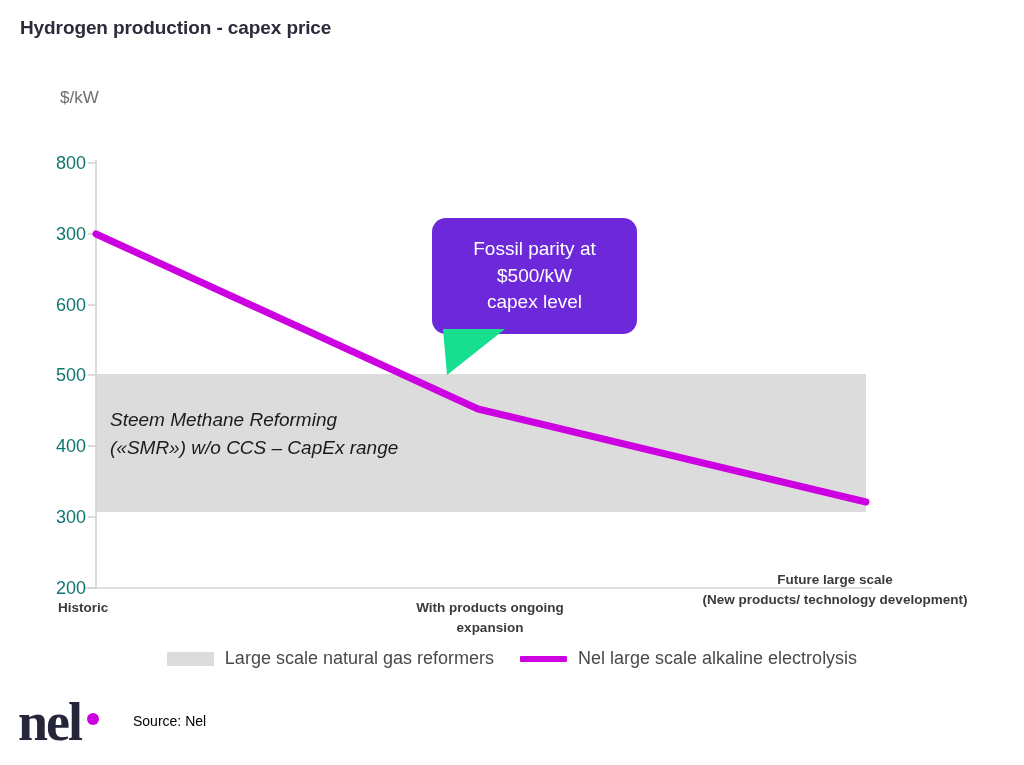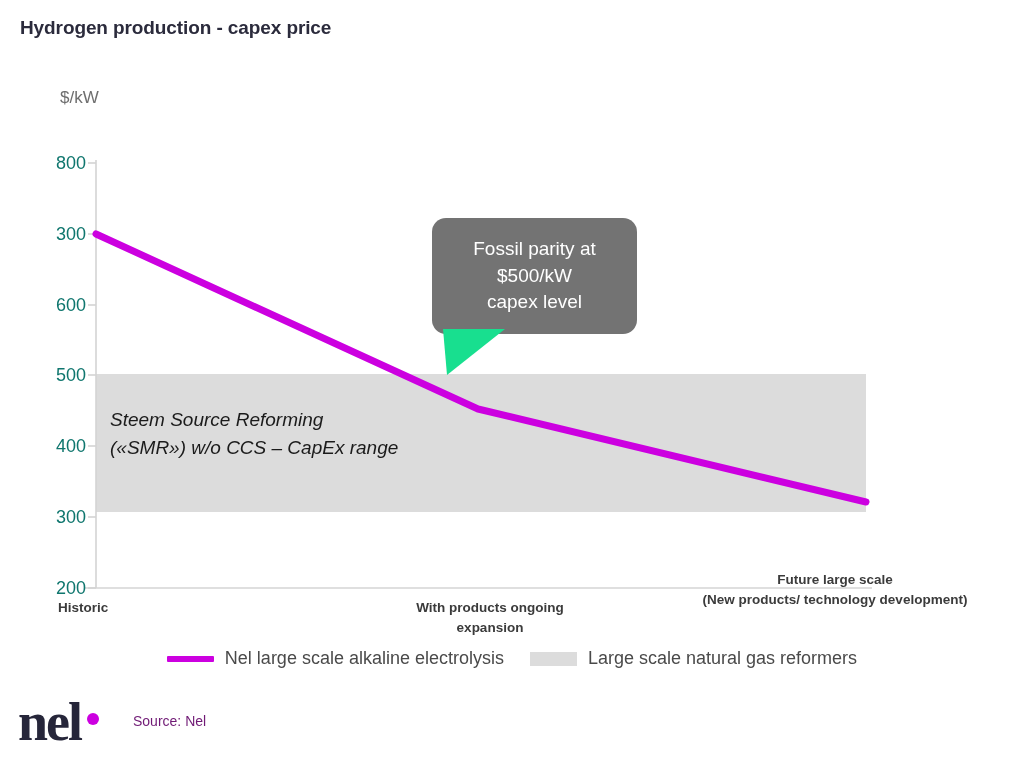--- a/index.html
+++ b/index.html
@@ -75,21 +75,21 @@
     white-space: pre-line;
   }
 
   
   #callout {
     position: absolute;
     left: 432px;
     top: 218px;
     width: 205px;
     height: 116px;
-    background: #737373;
+    background: #6d28d9;
     border-radius: 14px;
     box-sizing: border-box;
     display: flex;
     align-items: center;
     justify-content: center;
   }
   #callout-text {
     color: #ffffff;
     font-size: 19px;
     text-align: center;
@@ -179,21 +179,21 @@
     border-radius: 50%;
     background: #cc00e0;
     margin-left: 6px;
     margin-bottom: 24px;
   }
   #source-note {
     position: absolute;
     left: 133px;
     top: 18px;
     font-size: 14px;
-    color: #701a75;
+    color: #000000;
   }
 </style>
 </head>
 <body>
 
 <div id="chart-title">Hydrogen production - capex price</div>
 
 <div id="y-axis-unit">$/kW</div>
 
 <svg id="plot-area" viewBox="0 0 1024 765" xmlns="http://www.w3.org/2000/svg">
@@ -220,46 +220,46 @@
 <div id="y-tick-labels">
   <div class="y-tick-label" style="top:163px">800</div>
   <div class="y-tick-label" style="top:234px">300</div>
   <div class="y-tick-label" style="top:305px">600</div>
   <div class="y-tick-label" style="top:375px">500</div>
   <div class="y-tick-label" style="top:446px">400</div>
   <div class="y-tick-label" style="top:517px">300</div>
   <div class="y-tick-label" style="top:588px">200</div>
 </div>
 
-<div id="band-label">Steem Source Reforming
+<div id="band-label">Steem Methane Reforming
 («SMR») w/o CCS – CapEx range</div>
 
 <div id="callout">
   <div id="callout-text">Fossil parity at
 $500/kW
 capex level</div>
 </div>
 <svg id="callout-tail" viewBox="0 0 70 46" xmlns="http://www.w3.org/2000/svg">
   <polygon points="0,0 62,0 4,46" fill="#18df8f"></polygon>
 </svg>
 
 <div class="x-tick-label" id="x-label-0">Historic</div>
 <div class="x-tick-label" id="x-label-1">With products ongoing
 expansion</div>
 <div class="x-tick-label" id="x-label-2">Future large scale
 (New products/ technology development)</div>
 
 <div id="legend">
   <div class="legend-item">
+    <span class="legend-swatch-band"></span>
+    <span class="legend-text">Large scale natural gas reformers</span>
+  </div>
+  <div class="legend-item">
     <span class="legend-swatch-line"></span>
     <span class="legend-text">Nel large scale alkaline electrolysis</span>
-  </div>
-  <div class="legend-item">
-    <span class="legend-swatch-band"></span>
-    <span class="legend-text">Large scale natural gas reformers</span>
   </div>
 </div>
 
 <div id="footer">
   <div id="nel-logo">
     <span id="nel-wordmark">nel</span>
     <span id="nel-dot"></span>
   </div>
   <div id="source-note">Source: Nel</div>
 </div>

